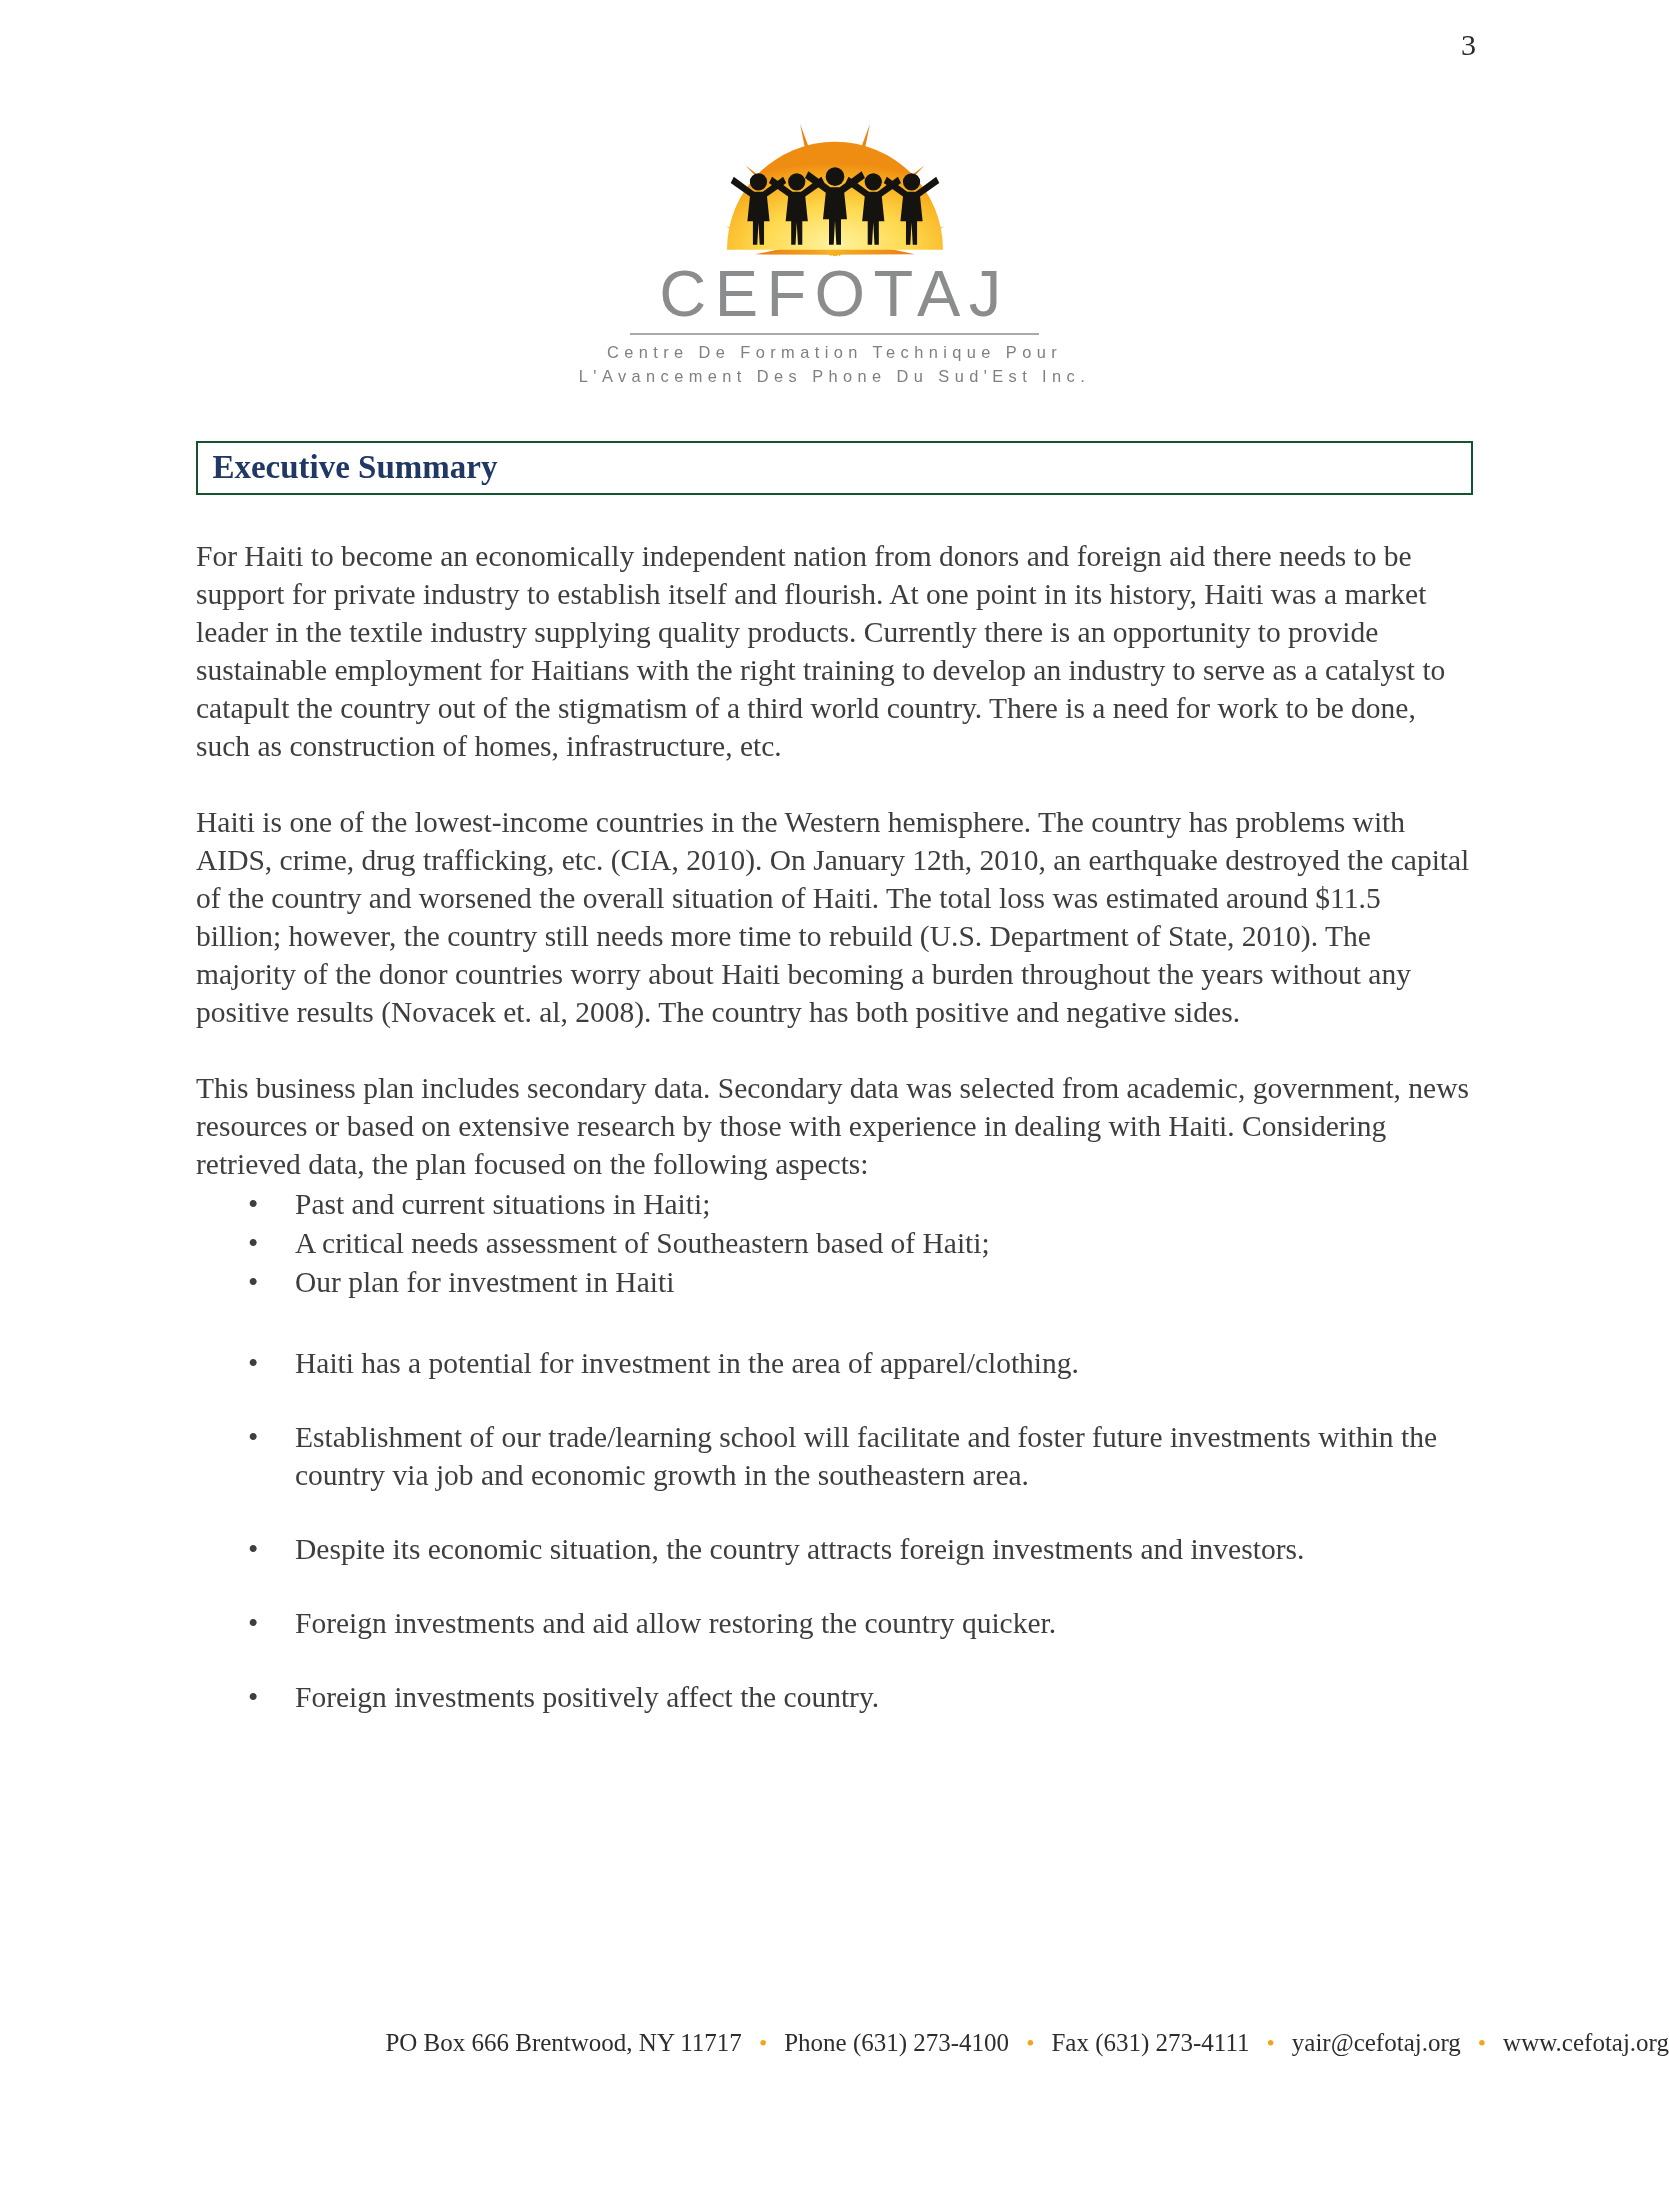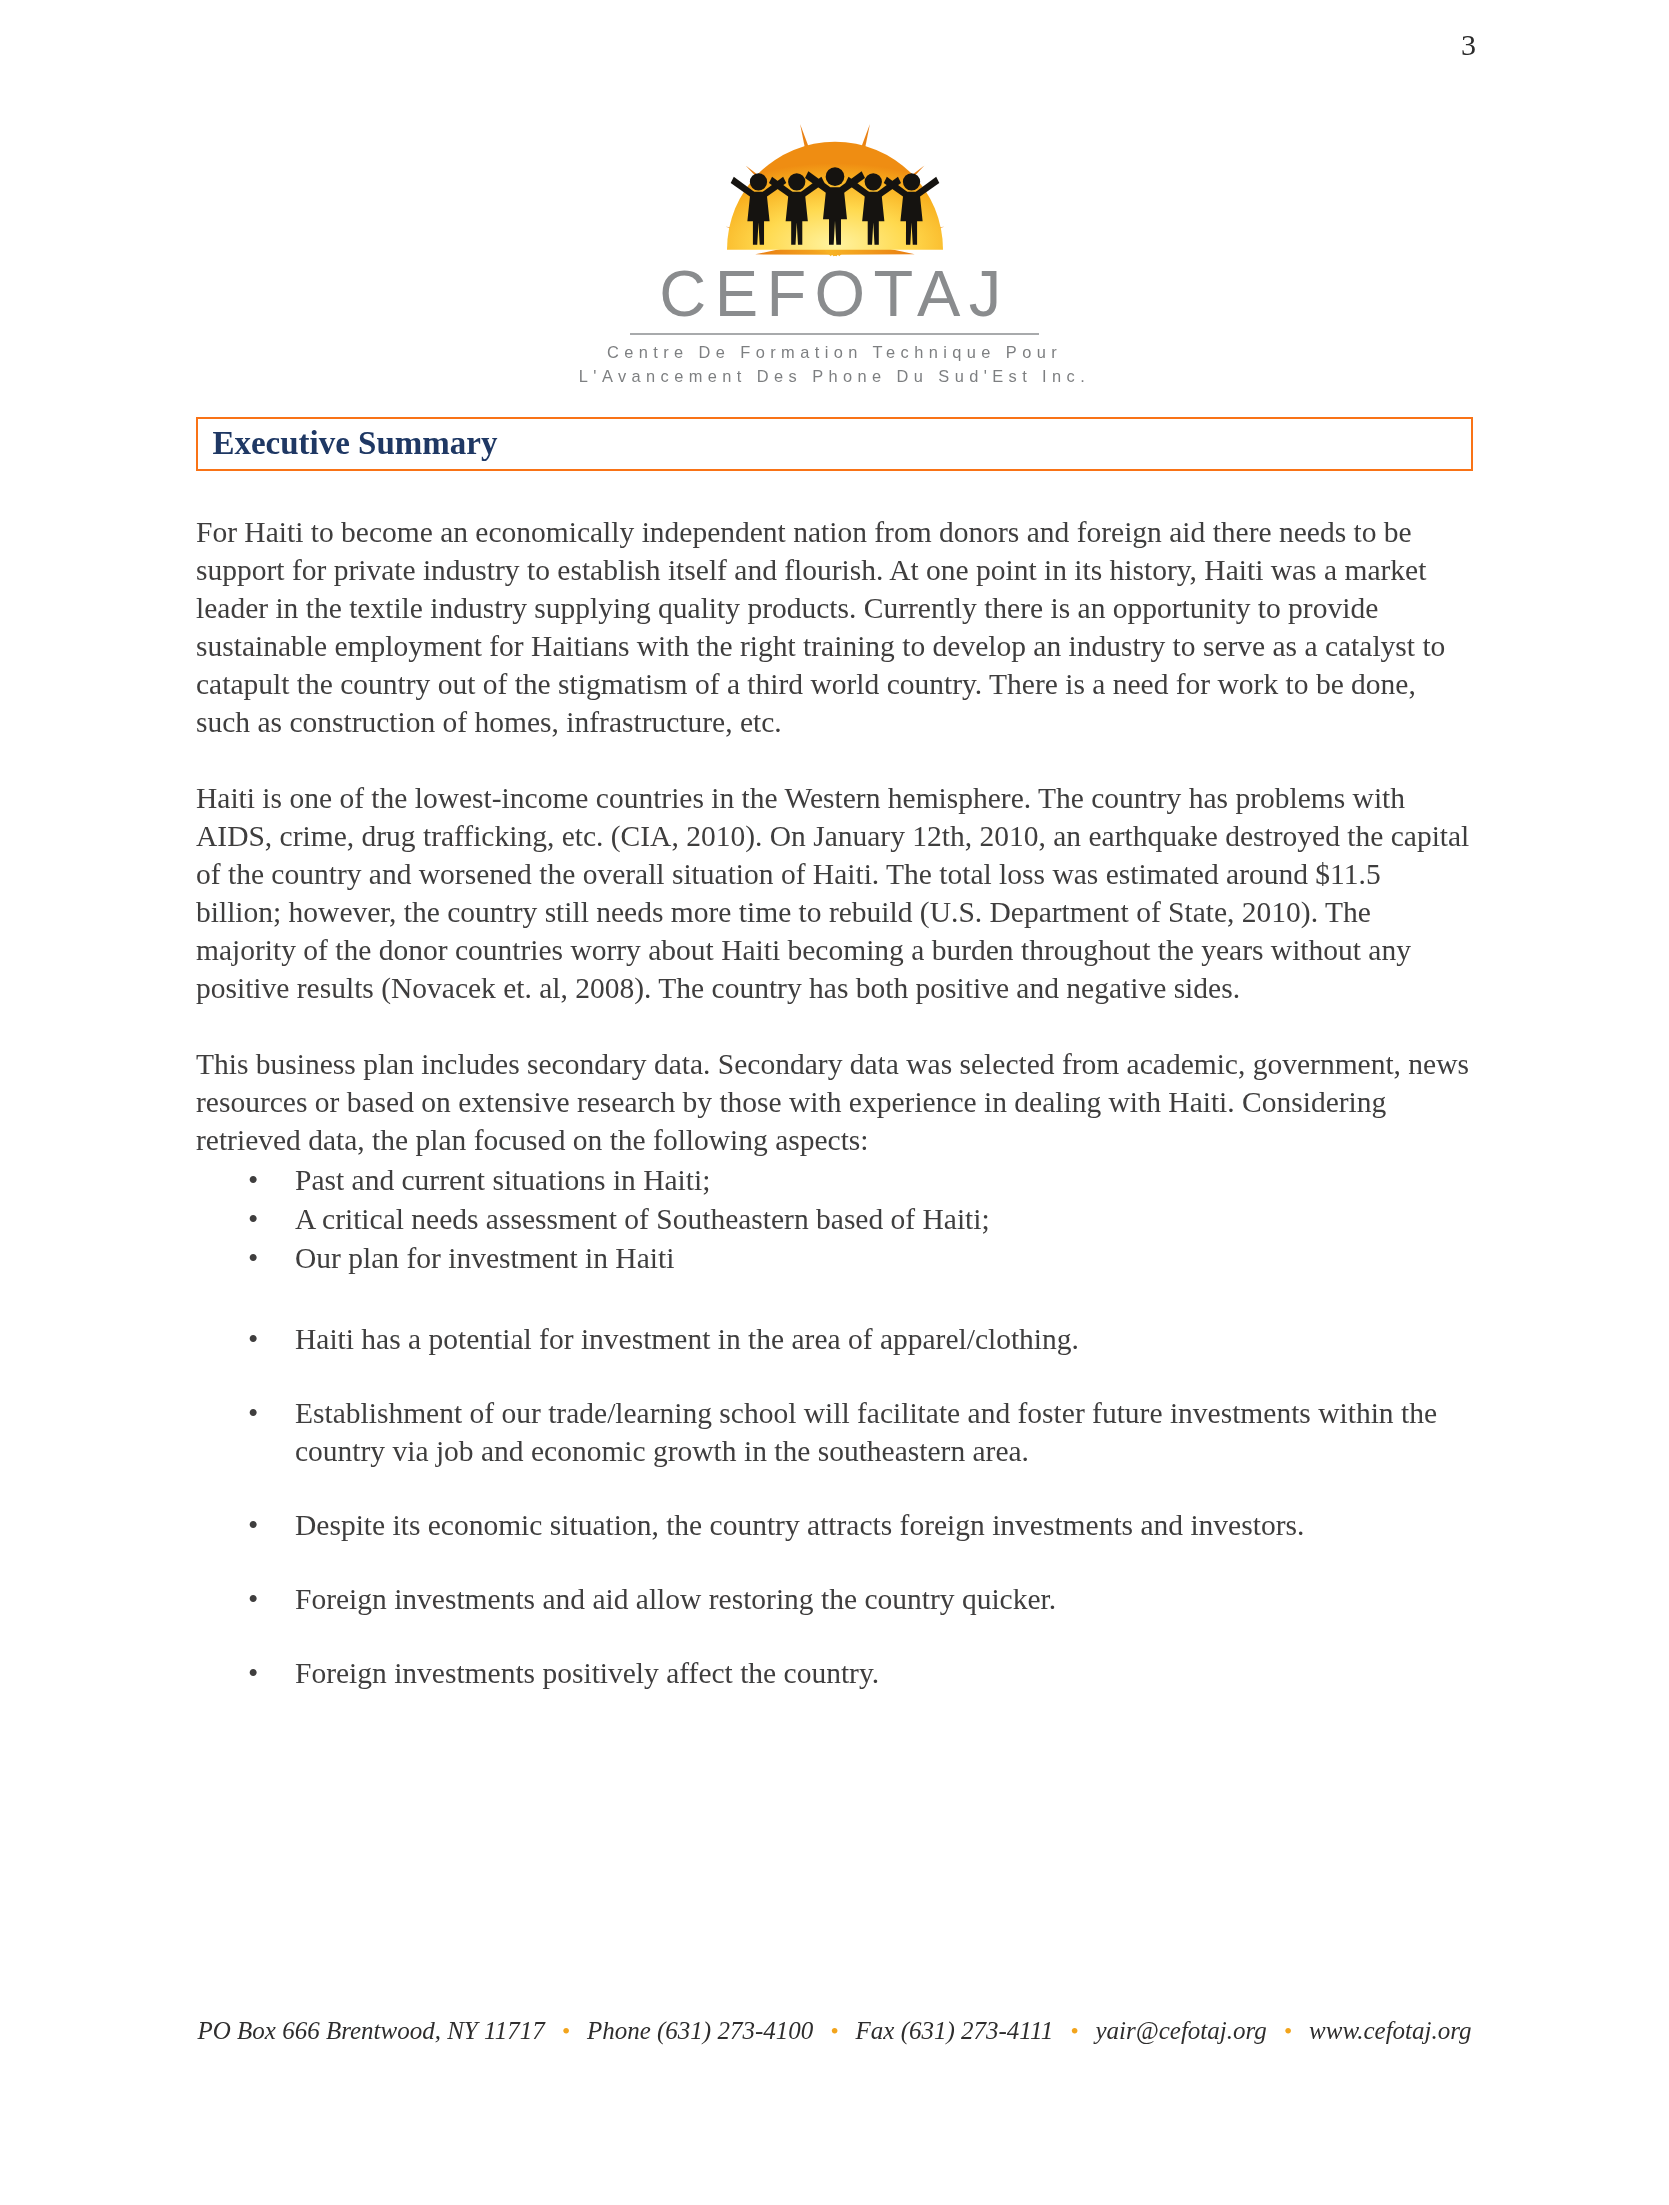--- a/index.html
+++ b/index.html
@@ -46,22 +46,22 @@
     font-size: 16.4px;
     letter-spacing: 0.33em;
     color: #7d7f81;
     text-align: center;
     display: inline-block;
     line-height: 1.45;
   }
   
   .content { padding: 0 196px; }
   .heading-box {
-    margin-top: 28px;
-    border: 2px solid #f97316;
+    margin-top: 52px;
+    border: 2px solid #14532d;
     padding: 6.5px 0 7.9px 14.4px;
   }
   .heading-box h1 {
     margin: 0;
     font-size: 33px;
     font-weight: bold;
     color: #1f3864;
     line-height: 1.1;
   }
   .body-text { margin-top: 42px; font-size: 29.5px; line-height: 38px; }
@@ -84,26 +84,25 @@
   ul.bullet-list .li-text { flex: 1; }
   ul.tight { margin-bottom: 38px; }
   ul.tight li { margin: 1.3px 0; }
   ul.spaced { margin-top: 43px; }
   ul.spaced li { margin-bottom: 36px; }
   
   .footer {
     position: absolute;
     left: 0;
     right: 0;
-    bottom: 160px;
-    text-align: center;
+    bottom: 148px;
+    text-align: right;
     font-size: 25px;
     color: #2e2d2d;
     white-space: nowrap;
-    font-style: italic;
   }
   .footer .dot {
     color: #f2a41c;
     margin: 0 17px;
     font-size: 23.6px;
   }
   .stamp {
     position: absolute;
     right: 36px;
     bottom: 23.6px;

